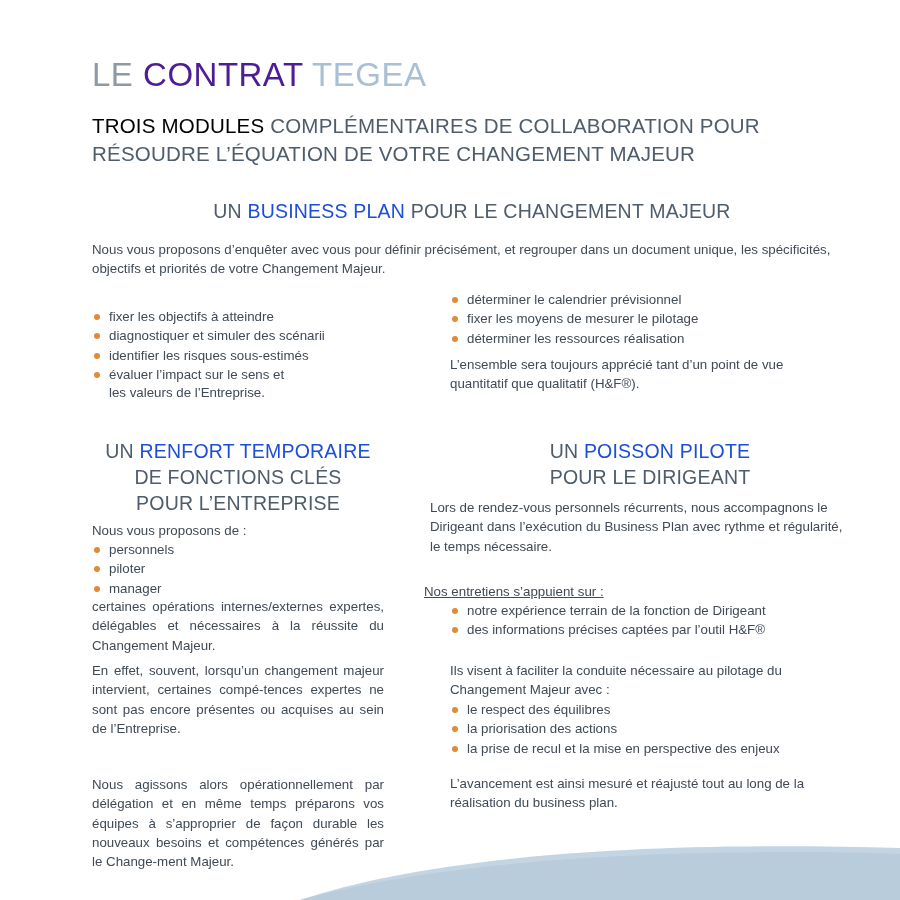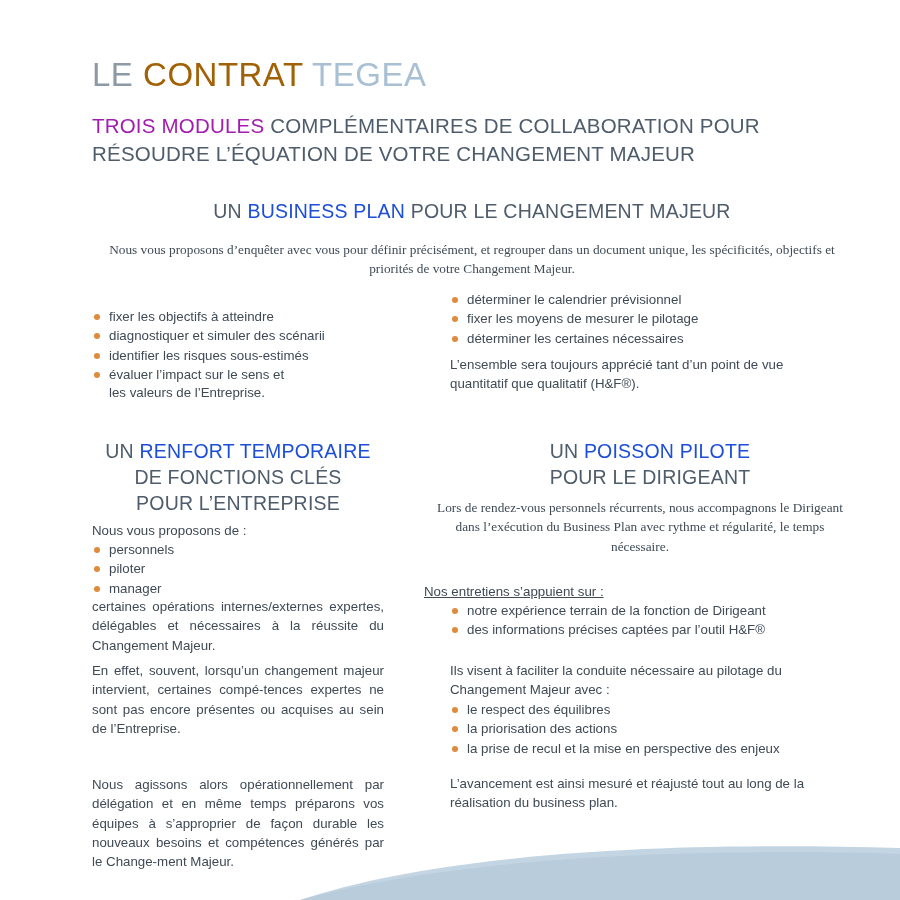--- a/index.html
+++ b/index.html
@@ -27,52 +27,52 @@
   
   .title {
     position: absolute;
     left: 92px; top: 56px;
     font-size: 33px;
     letter-spacing: 0.5px;
     font-weight: 400;
     white-space: nowrap;
   }
   .t-grey { color: #8d9aa6; text-align: center; }
-  .t-dark { color: #a16207; }
+  .t-dark { color: #4c1d95; }
   .t-blue { color: #a9c0d4; }
 
   .subtitle {
     position: absolute;
     left: 92px; top: 112px;
     width: 760px;
     font-size: 20.5px;
     line-height: 28px;
     color: #4e5c6b;
     letter-spacing: 0.2px;
   }
-  .subtitle .lead { color: #a21caf; text-align: right; }
+  .subtitle .lead { color: #000000; text-align: right; }
 
   .sec-head {
     position: absolute;
     font-size: 19.5px;
     color: #4e5c6b;
     letter-spacing: 0.2px;
     text-align: center;
   }
   .sec-head .hl { color: #1d4ed8; }
 
   
   .body {
     position: absolute;
     font-size: 13.3px;
     line-height: 19.3px;
     color: #3f4a55;
   }
   .just { text-align: justify; }
-  .ctr { text-align: center; font-family: Liberation Serif, serif; }
+  .ctr { text-align: left; }
 
   ul.bul {
     list-style: none;
     margin: 0; padding: 0;
   }
   ul.bul li {
     position: relative;
     padding-left: 17px;
     line-height: 19.3px;
   }
@@ -109,21 +109,21 @@
     <li>fixer les objectifs à atteindre</li>
     <li>diagnostiquer et simuler des scénarii</li>
     <li>identifier les risques sous-estimés</li>
     <li>évaluer l’impact sur le sens et</li>
   </ul>
   <div class="body" style="left:109px; top:383px; width:340px;">les valeurs de l’Entreprise.</div>
 
   <ul class="bul body" style="left:450px; top:290px; width:400px;">
     <li>déterminer le calendrier prévisionnel</li>
     <li>fixer les moyens de mesurer le pilotage</li>
-    <li>déterminer les certaines nécessaires</li>
+    <li>déterminer les ressources réalisation</li>
   </ul>
 
   <div class="body" style="left:450px; top:355px; width:380px;">L’ensemble sera toujours  apprécié tant d’un point de vue quantitatif que qualitatif (H&amp;F®).</div>
 
   <div class="sec-head" style="left:88px; top:440px; width:300px;">
     <span>UN </span><span class="hl">RENFORT TEMPORAIRE</span>
   </div>
   <div class="sec-head" style="left:88px; top:466px; width:300px;">DE FONCTIONS CLÉS</div>
   <div class="sec-head" style="left:88px; top:492px; width:300px;">POUR L’ENTREPRISE</div>
 

